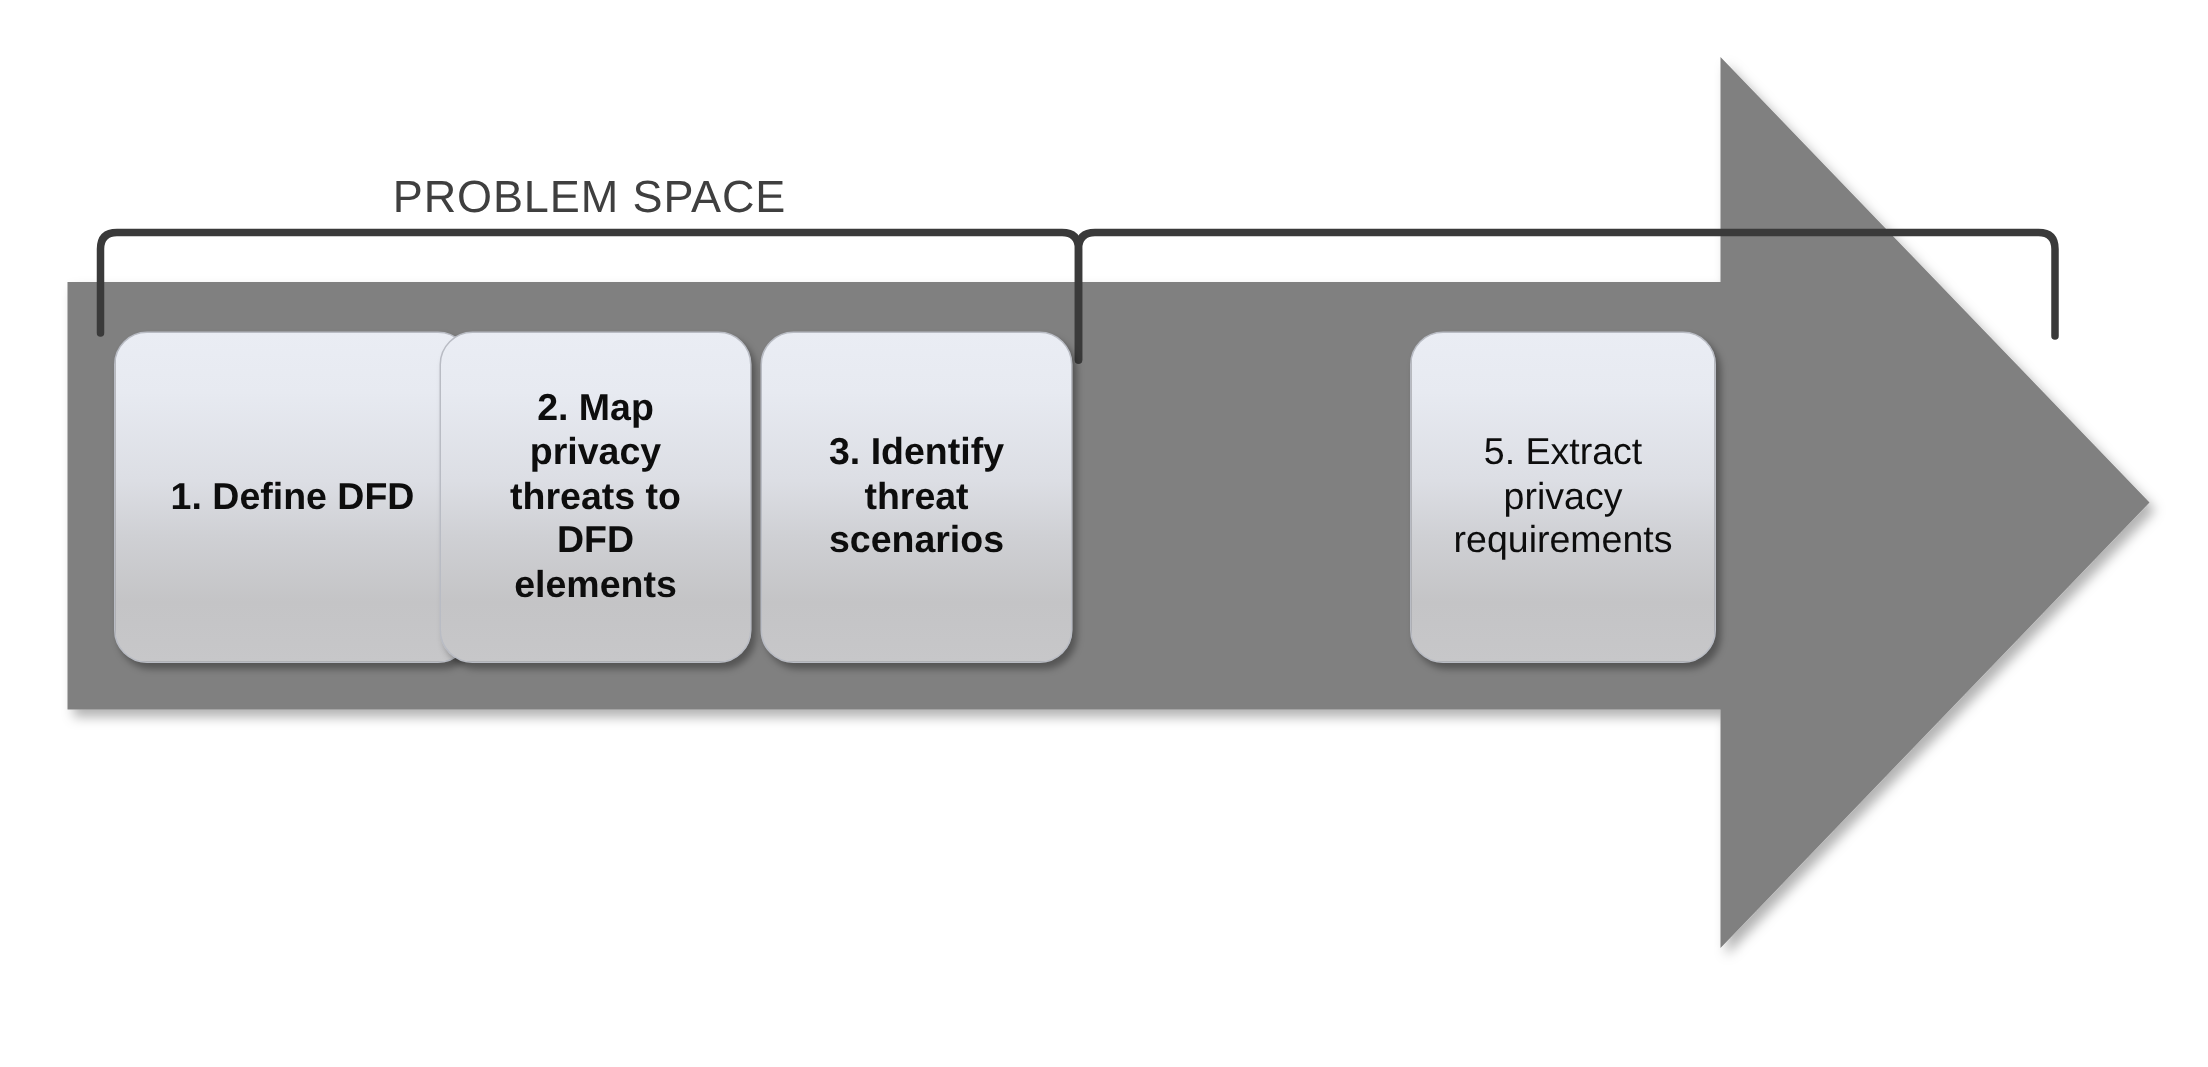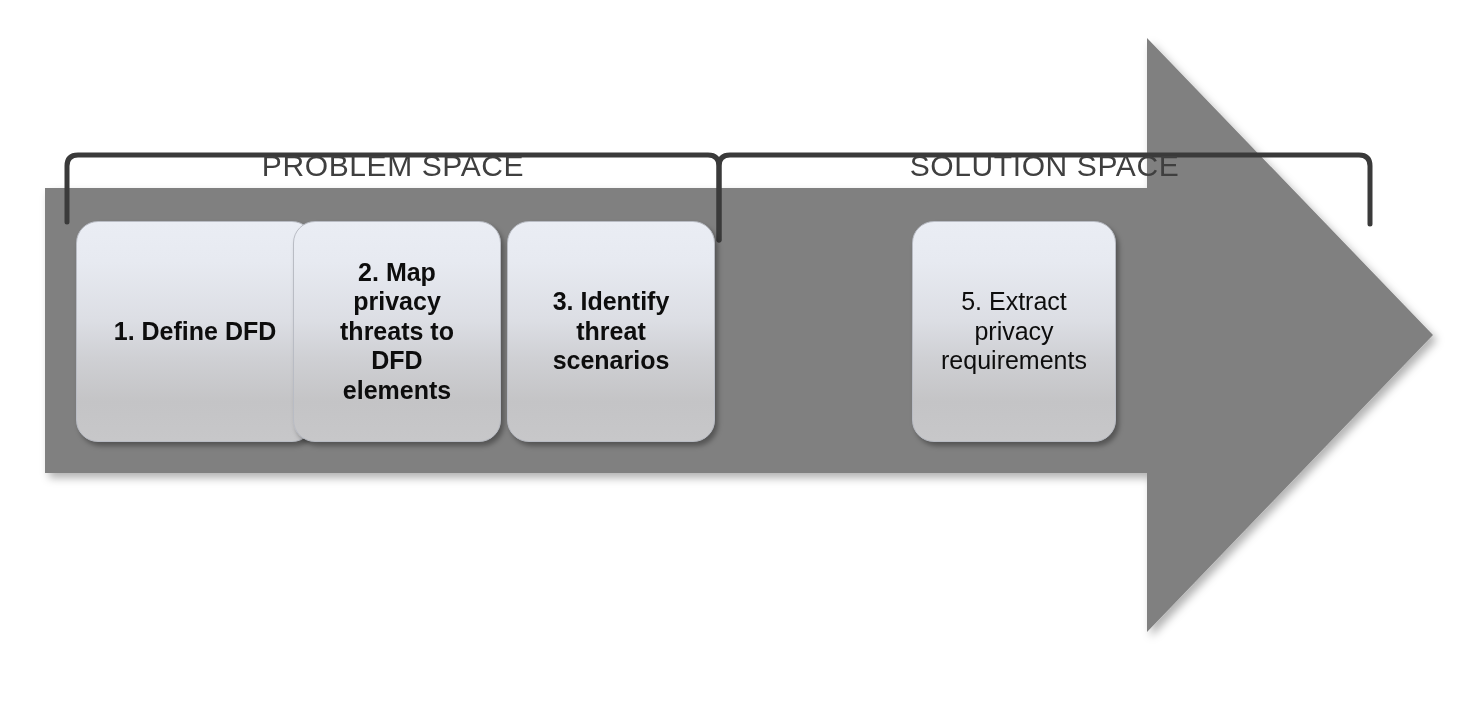--- a/index.html
+++ b/index.html
@@ -38,21 +38,20 @@
 
   
   .space-label {
     position: absolute;
     font-size: 30px;
     letter-spacing: 0.6px;
     color: #3f3f3f;
     white-space: nowrap;
     text-align: center;
     line-height: 1;
-    margin-top: 34px;
   }
   #label-problem-space {
     left: 67px;
     width: 652px;
     top: 117px;
   }
   #label-solution-space {
     left: 719px;
     width: 651px;
     top: 117px;
@@ -88,21 +87,21 @@
     white-space: pre-line;
   }
   .step-box.bold .step-text {
     font-weight: bold;
   }
 
   #step-box-1 { left: 76px;   width: 238px; }
   #step-box-2 { left: 293px;  width: 208px; }
   #step-box-3 { left: 507px;  width: 208px; }
   #step-box-4 { left: 727px;  width: 201px; }
-  #step-box-5 { left: 912px;  width: 204px; }
+  #step-box-5 { left: 940px;  width: 204px; }
   #step-box-6 { left: 1155px; width: 216px; }
 </style>
 </head>
 <body>
 
 <div id="canvas">
 
   <svg id="arrow-svg" viewBox="0 0 1472 711" xmlns="http://www.w3.org/2000/svg">
     <defs>
       <filter id="arrowShadow" x="-10%" y="-10%" width="130%" height="130%">
@@ -112,21 +111,20 @@
     <polygon filter="url(#arrowShadow)" points="45,188 1147,188 1147,38 1433,335 1147,632 1147,473 45,473" fill="#808080"></polygon>
   </svg>
 
   <svg id="bracket-svg" viewBox="0 0 1472 711" xmlns="http://www.w3.org/2000/svg">
     <path d="M 67 222 L 67 166 Q 67 155 78 155 L 708 155 Q 719 155 719 166 L 719 240" fill="none" stroke="#3a3a3a" stroke-width="5" stroke-linecap="round"></path>
     <path d="M 719 240 L 719 166 Q 719 155 730 155 L 1359 155 Q 1370 155 1370 166 L 1370 224" fill="none" stroke="#3a3a3a" stroke-width="5" stroke-linecap="round"></path>
   </svg>
 
   <div class="space-label" id="label-problem-space">PROBLEM SPACE</div>
 
-  <div class="space-label" id="label-solution-space">SOLUTION SPACE</div>
 
   <div class="step-box bold" id="step-box-1">
     <span class="step-text">1. Define DFD</span>
   </div>
 
   <div class="step-box bold" id="step-box-2">
     <span class="step-text">2. Map
 privacy
 threats to
 DFD

